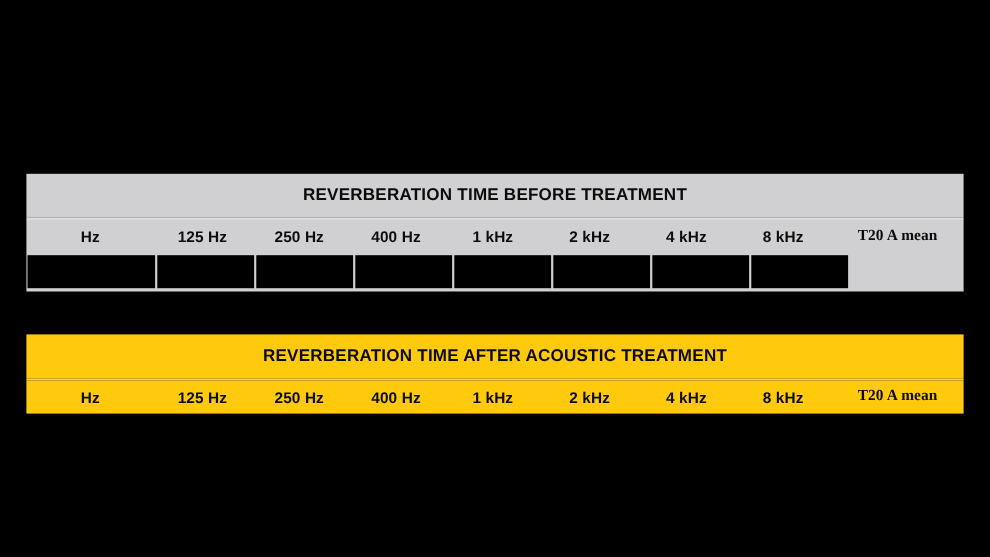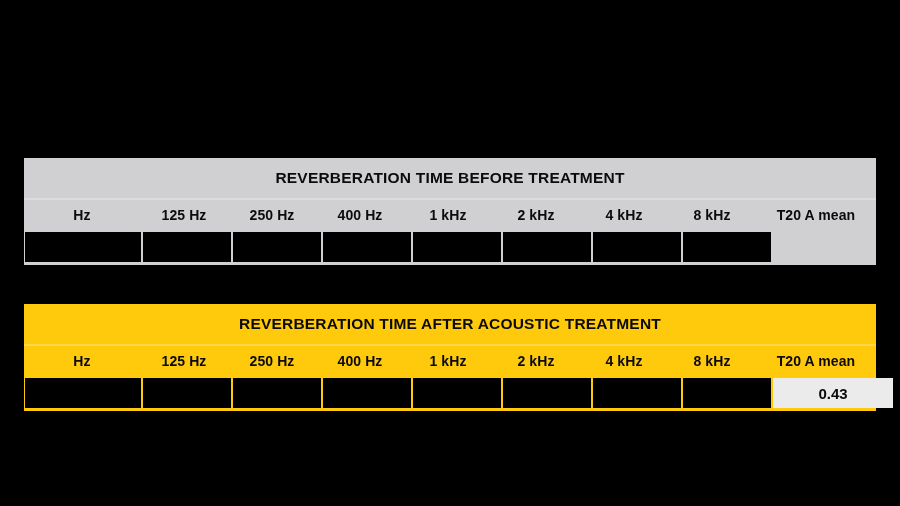--- a/index.html
+++ b/index.html
@@ -94,21 +94,21 @@
     white-space: nowrap;
   }
   .rt-body .cell.mean {
     background: #ebebeb;
     margin-right: 0;
   }
 
   
   .c0 { width: 116px; flex: 0 0 116px; }
   .c1, .c2, .c3, .c4, .c5, .c6, .c7 { width: 88px; flex: 0 0 88px; }
-  .c8 { width: 120px; flex: 0 0 120px; }
+  .c8 { width: 120px; flex: 0 0 120px; font-family: Liberation Serif, serif; }
 </style>
 </head>
 <body>
 
 <div class="canvas">
 
   <div class="rt-table before">
 
     <div class="rt-title">REVERBERATION TIME BEFORE TREATMENT</div>
 
@@ -150,27 +150,16 @@
       <div class="cell c1">125 Hz</div>
       <div class="cell c2">250 Hz</div>
       <div class="cell c3">400 Hz</div>
       <div class="cell c4">1 kHz</div>
       <div class="cell c5">2 kHz</div>
       <div class="cell c6">4 kHz</div>
       <div class="cell c7">8 kHz</div>
       <div class="cell c8">T20 A mean</div>
     </div>
 
-    <div class="rt-body">
-      <div class="cell c0"></div>
-      <div class="cell c1"></div>
-      <div class="cell c2"></div>
-      <div class="cell c3"></div>
-      <div class="cell c4"></div>
-      <div class="cell c5"></div>
-      <div class="cell c6"></div>
-      <div class="cell c7"></div>
-      <div class="cell c8 mean">0.43</div>
-    </div>
 
   </div>
 
 </div>
 
 </body></html>

